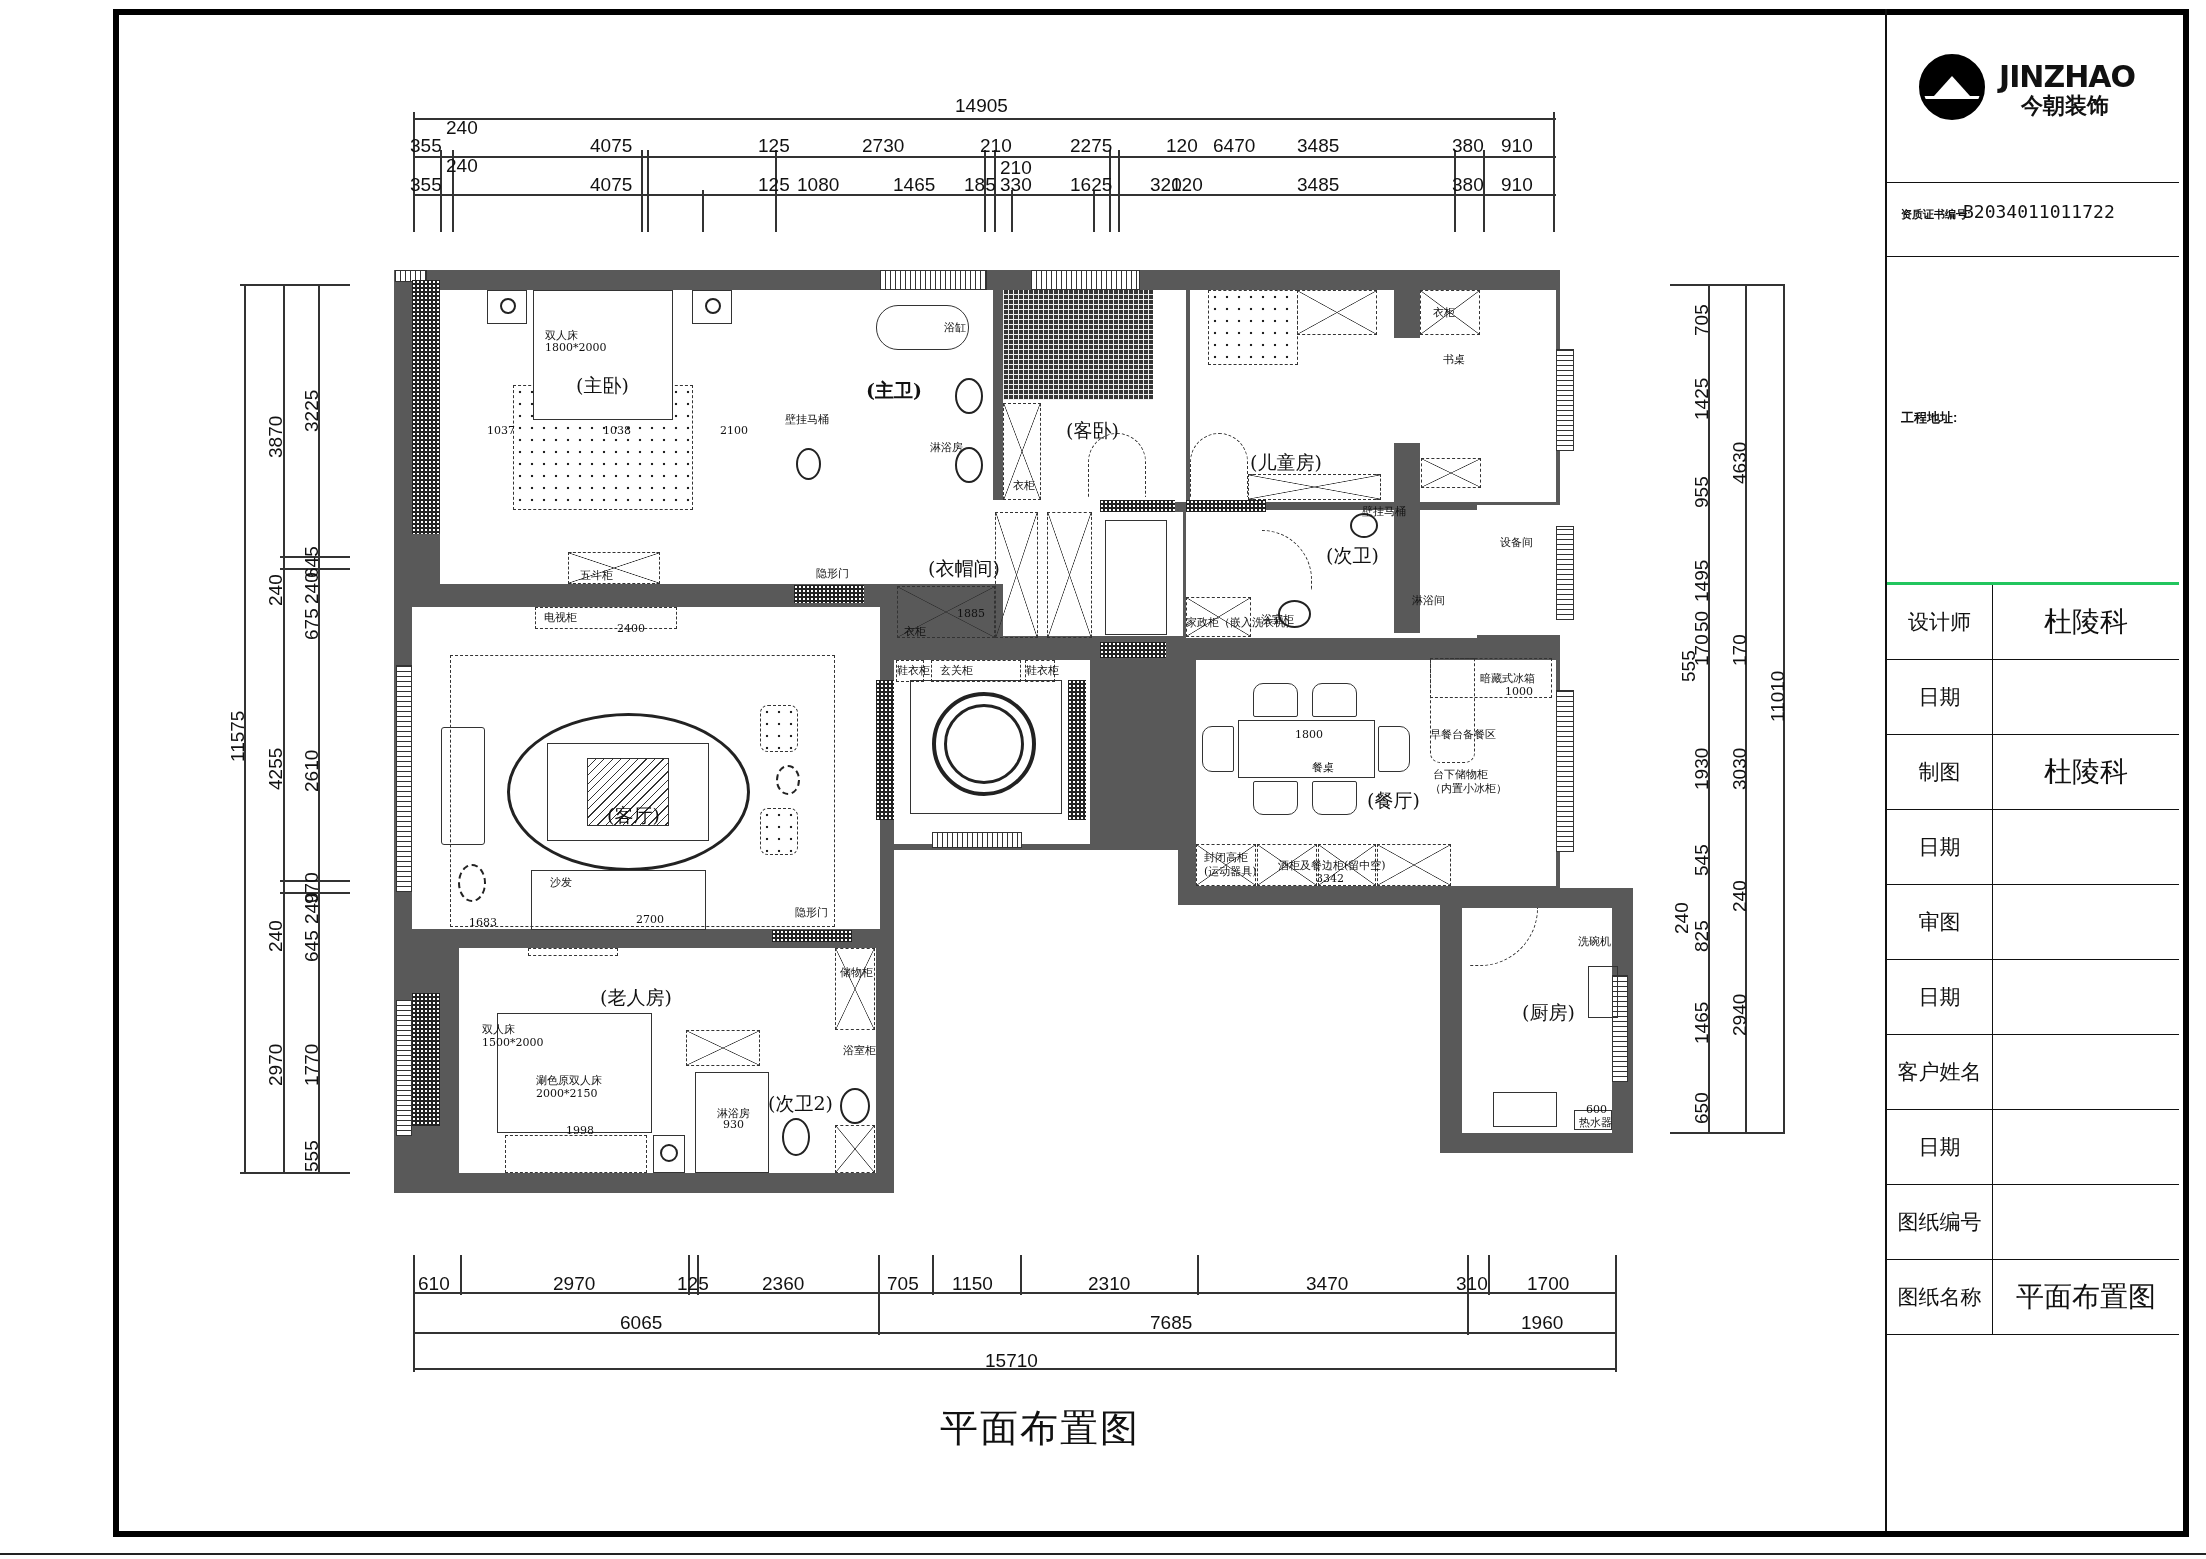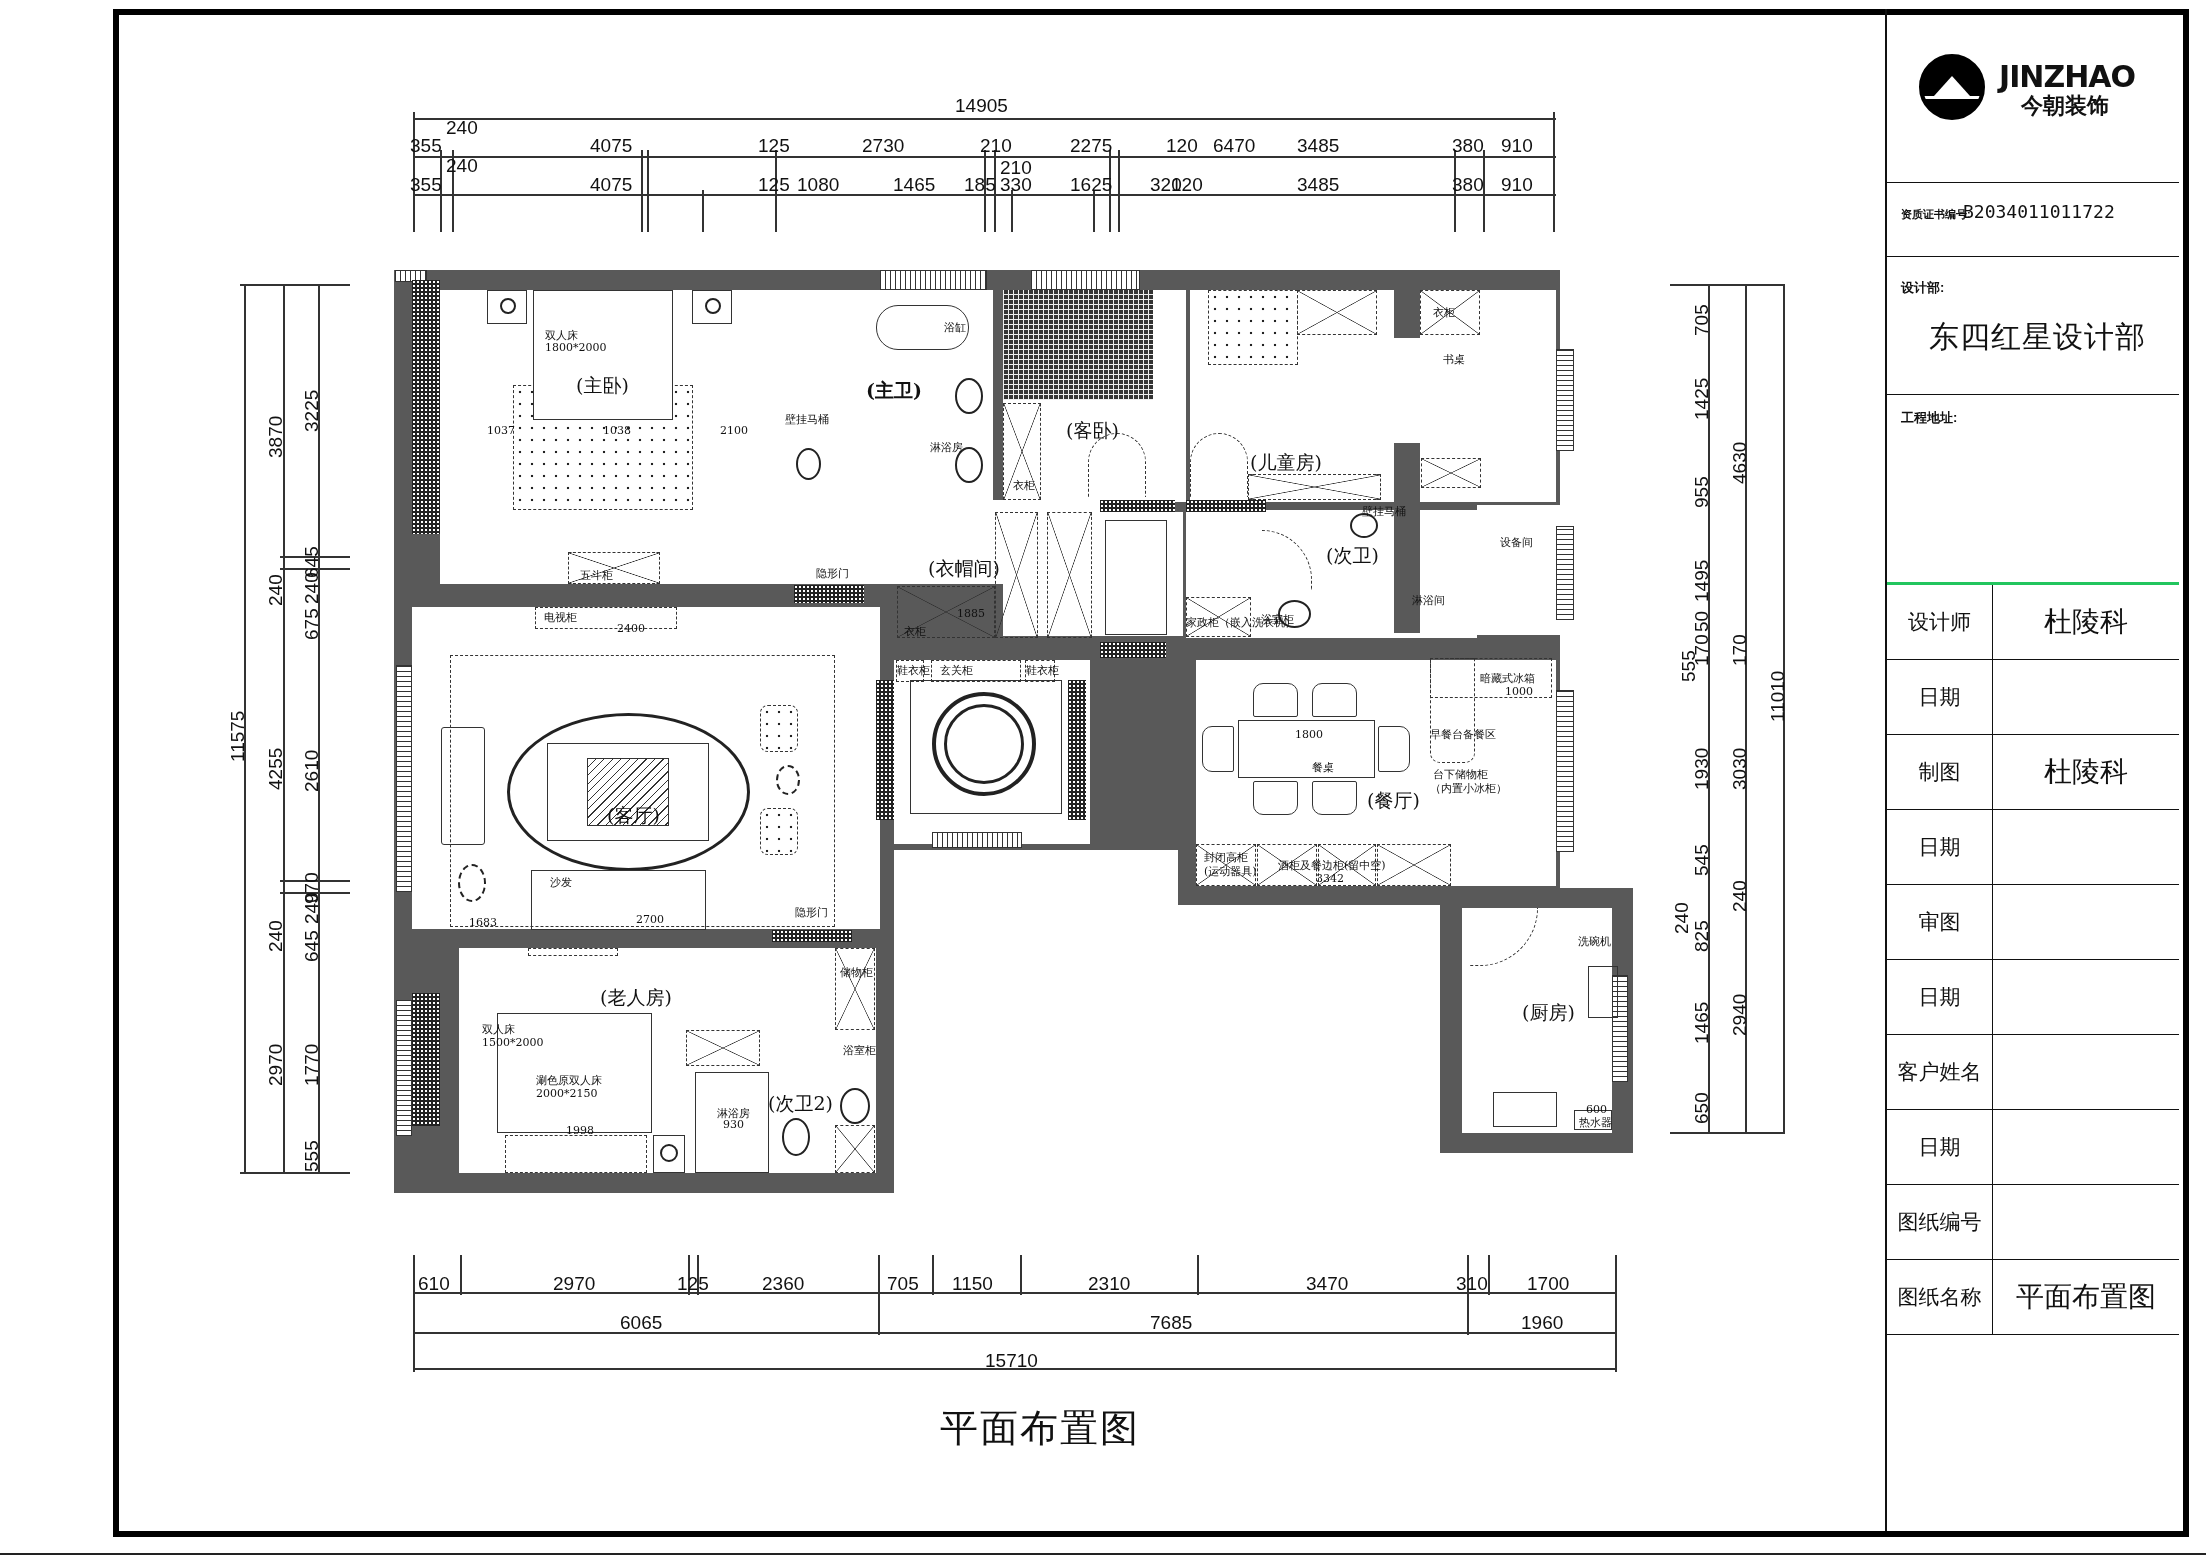--- a/index.html
+++ b/index.html
@@ -64,24 +64,20 @@
         <div class="mt"></div>
         <div class="bar"></div>
       </div>
     <div class="logo-en">JINZHAO</div>
     <div class="logo-cn">今朝装饰</div>
   </div>
   <div class="tb-row tb-cert">
     <span class="lbl">资质证书编号:</span>
     <span class="val">B2034011011722</span>
   </div>
-  <div class="tb-row tb-dept">
-    <span class="lbl">设计部:</span>
-    <span class="val">东四红星设计部</span>
-  </div>
   <div class="tb-row tb-addr">
     <span class="lbl">工程地址:</span>
   </div>
   <div class="tb-grid">
     <div class="tb-cell-row">
         <div class="k">设计师</div>
         <div class="v">杜陵科</div>
       </div>
     <div class="tb-cell-row">
         <div class="k">日期</div>

